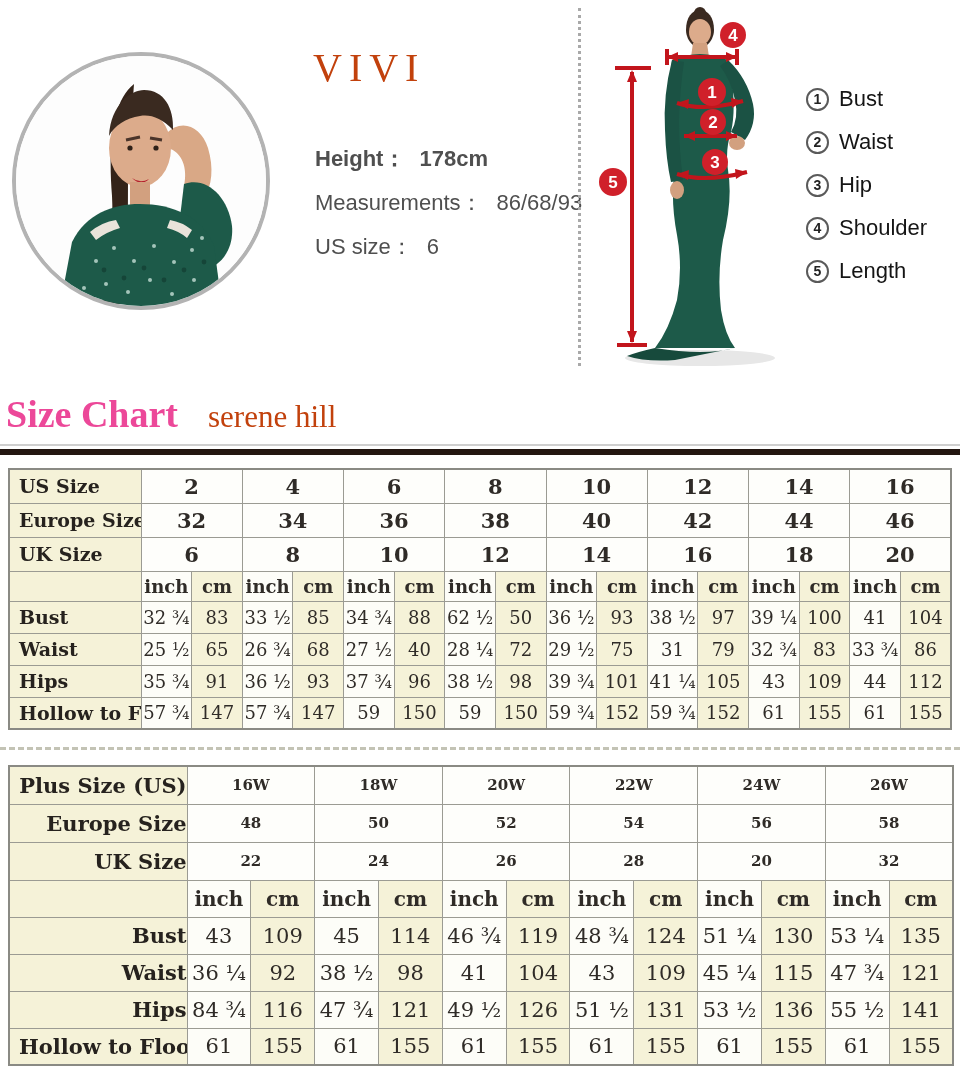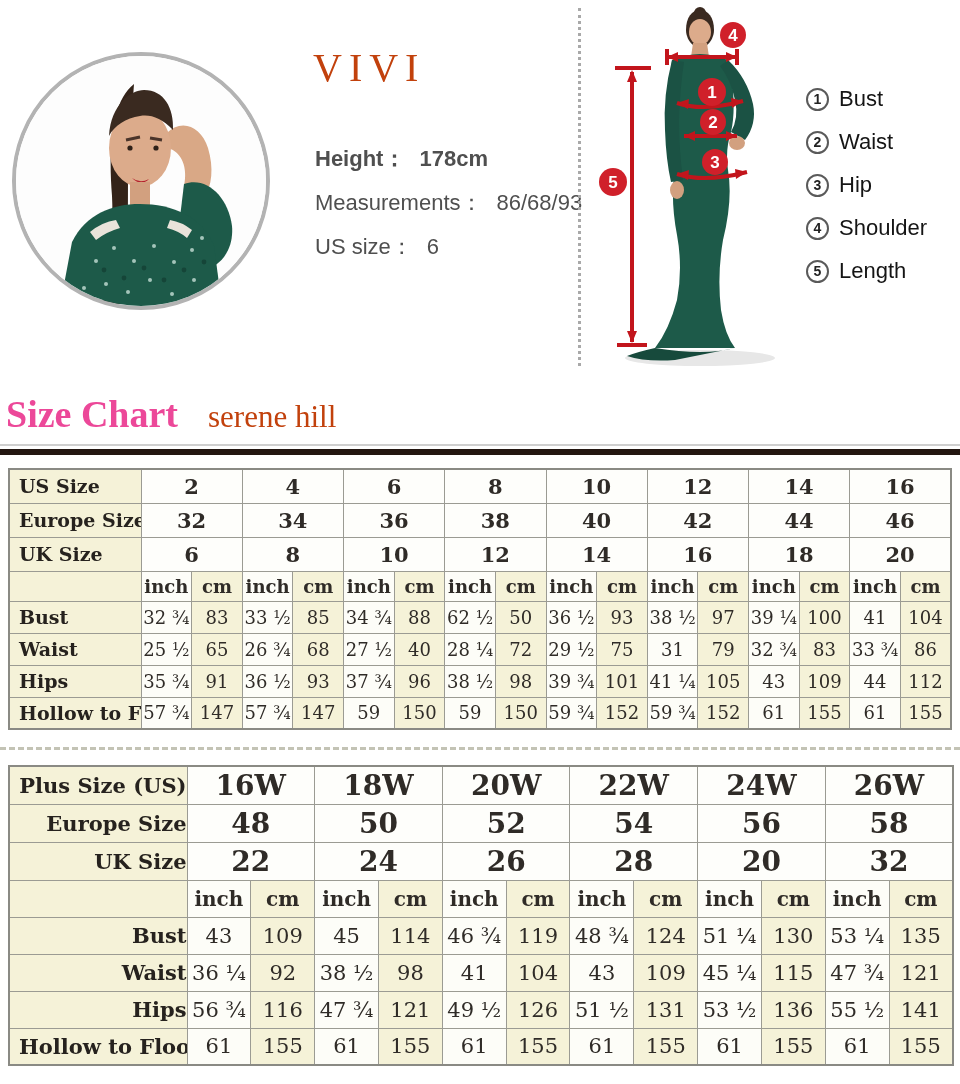--- a/index.html
+++ b/index.html
@@ -47,21 +47,21 @@
   table.size td.cm   { background:#f5f2d8; }
   table.size tr.unit td { font-weight:bold; }
 
   #size-table col.labelcol { width:132px; }
   #size-table tr.hdr  { height:34px;padding-left:12px; } #size-table tr.hdr td { font-size:21px; }
   #size-table tr.unit { height:30px; } #size-table tr.unit td { font-size:18px; }
   #size-table tr.data { height:32px; } #size-table tr.data td { font-size:18px; }
   #size-table th.label { font-size:19px; }
 
   #plus-table col.labelcol { width:178px; }
-  #plus-table tr.hdr  { height:38px; } #plus-table tr.hdr td { font-size:28px; }
+  #plus-table tr.hdr  { height:38px; } #plus-table tr.hdr td { font-size:15px; }
   #plus-table tr.unit { height:37px; } #plus-table tr.unit td { font-size:20px; }
   #plus-table tr.data { height:37px; } #plus-table tr.data td { font-size:21px; }
   #plus-table th.label { font-size:21px;text-align:right; }
 
   .table-divider { position:absolute; left:0; top:747px; width:960px; height:0;
     border-top:3px dashed #c3c3b5; }
 </style>
 </head>
 <body>
 
@@ -462,21 +462,21 @@
         <td class="cm">104</td>
         <td class="inch">43</td>
         <td class="cm">109</td>
         <td class="inch">45 ¼</td>
         <td class="cm">115</td>
         <td class="inch">47 ¾</td>
         <td class="cm">121</td>
       </tr>
       <tr class="data">
         <th class="label">Hips</th>
-        <td class="inch">56 ¾</td>
+        <td class="inch">84 ¾</td>
         <td class="cm">116</td>
         <td class="inch">47 ¾</td>
         <td class="cm">121</td>
         <td class="inch">49 ½</td>
         <td class="cm">126</td>
         <td class="inch">51 ½</td>
         <td class="cm">131</td>
         <td class="inch">53 ½</td>
         <td class="cm">136</td>
         <td class="inch">55 ½</td>

